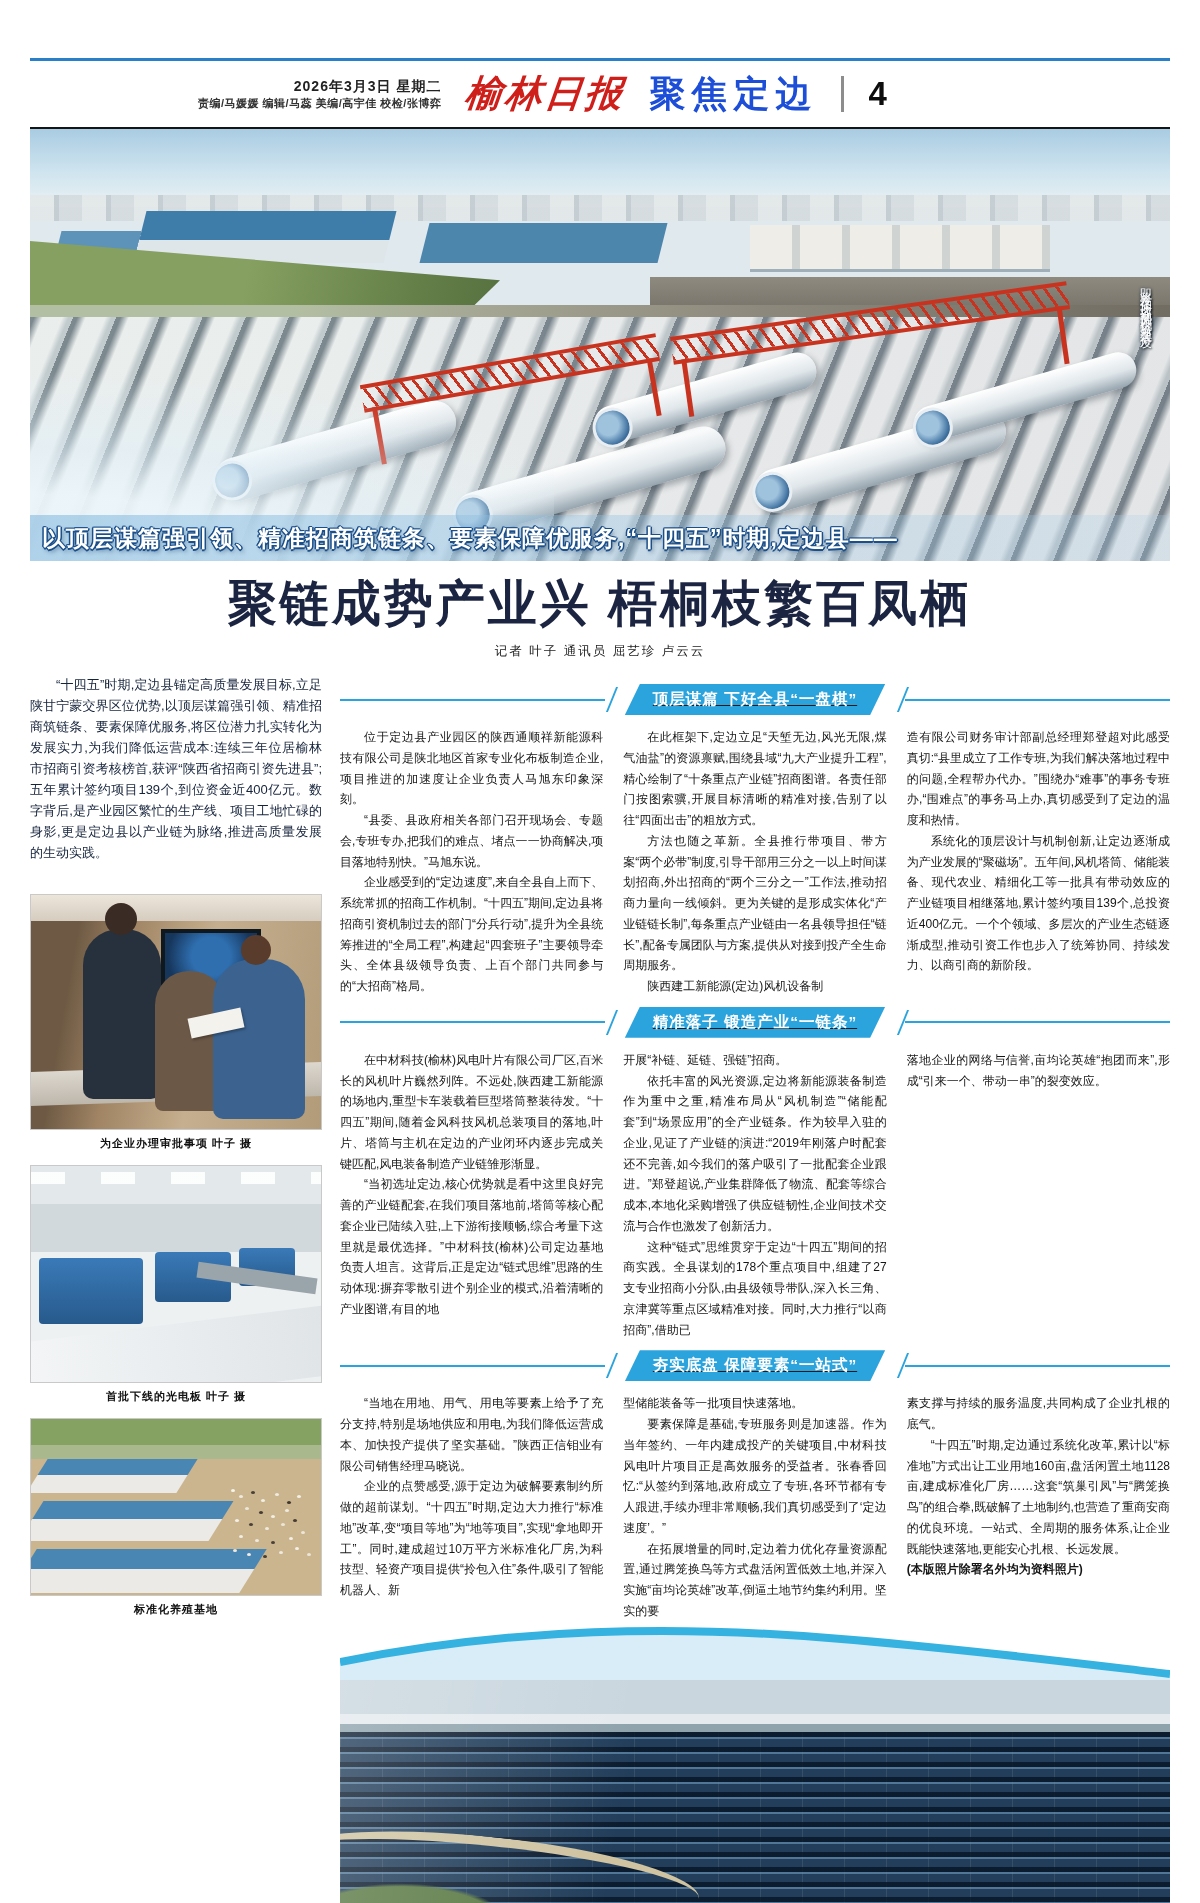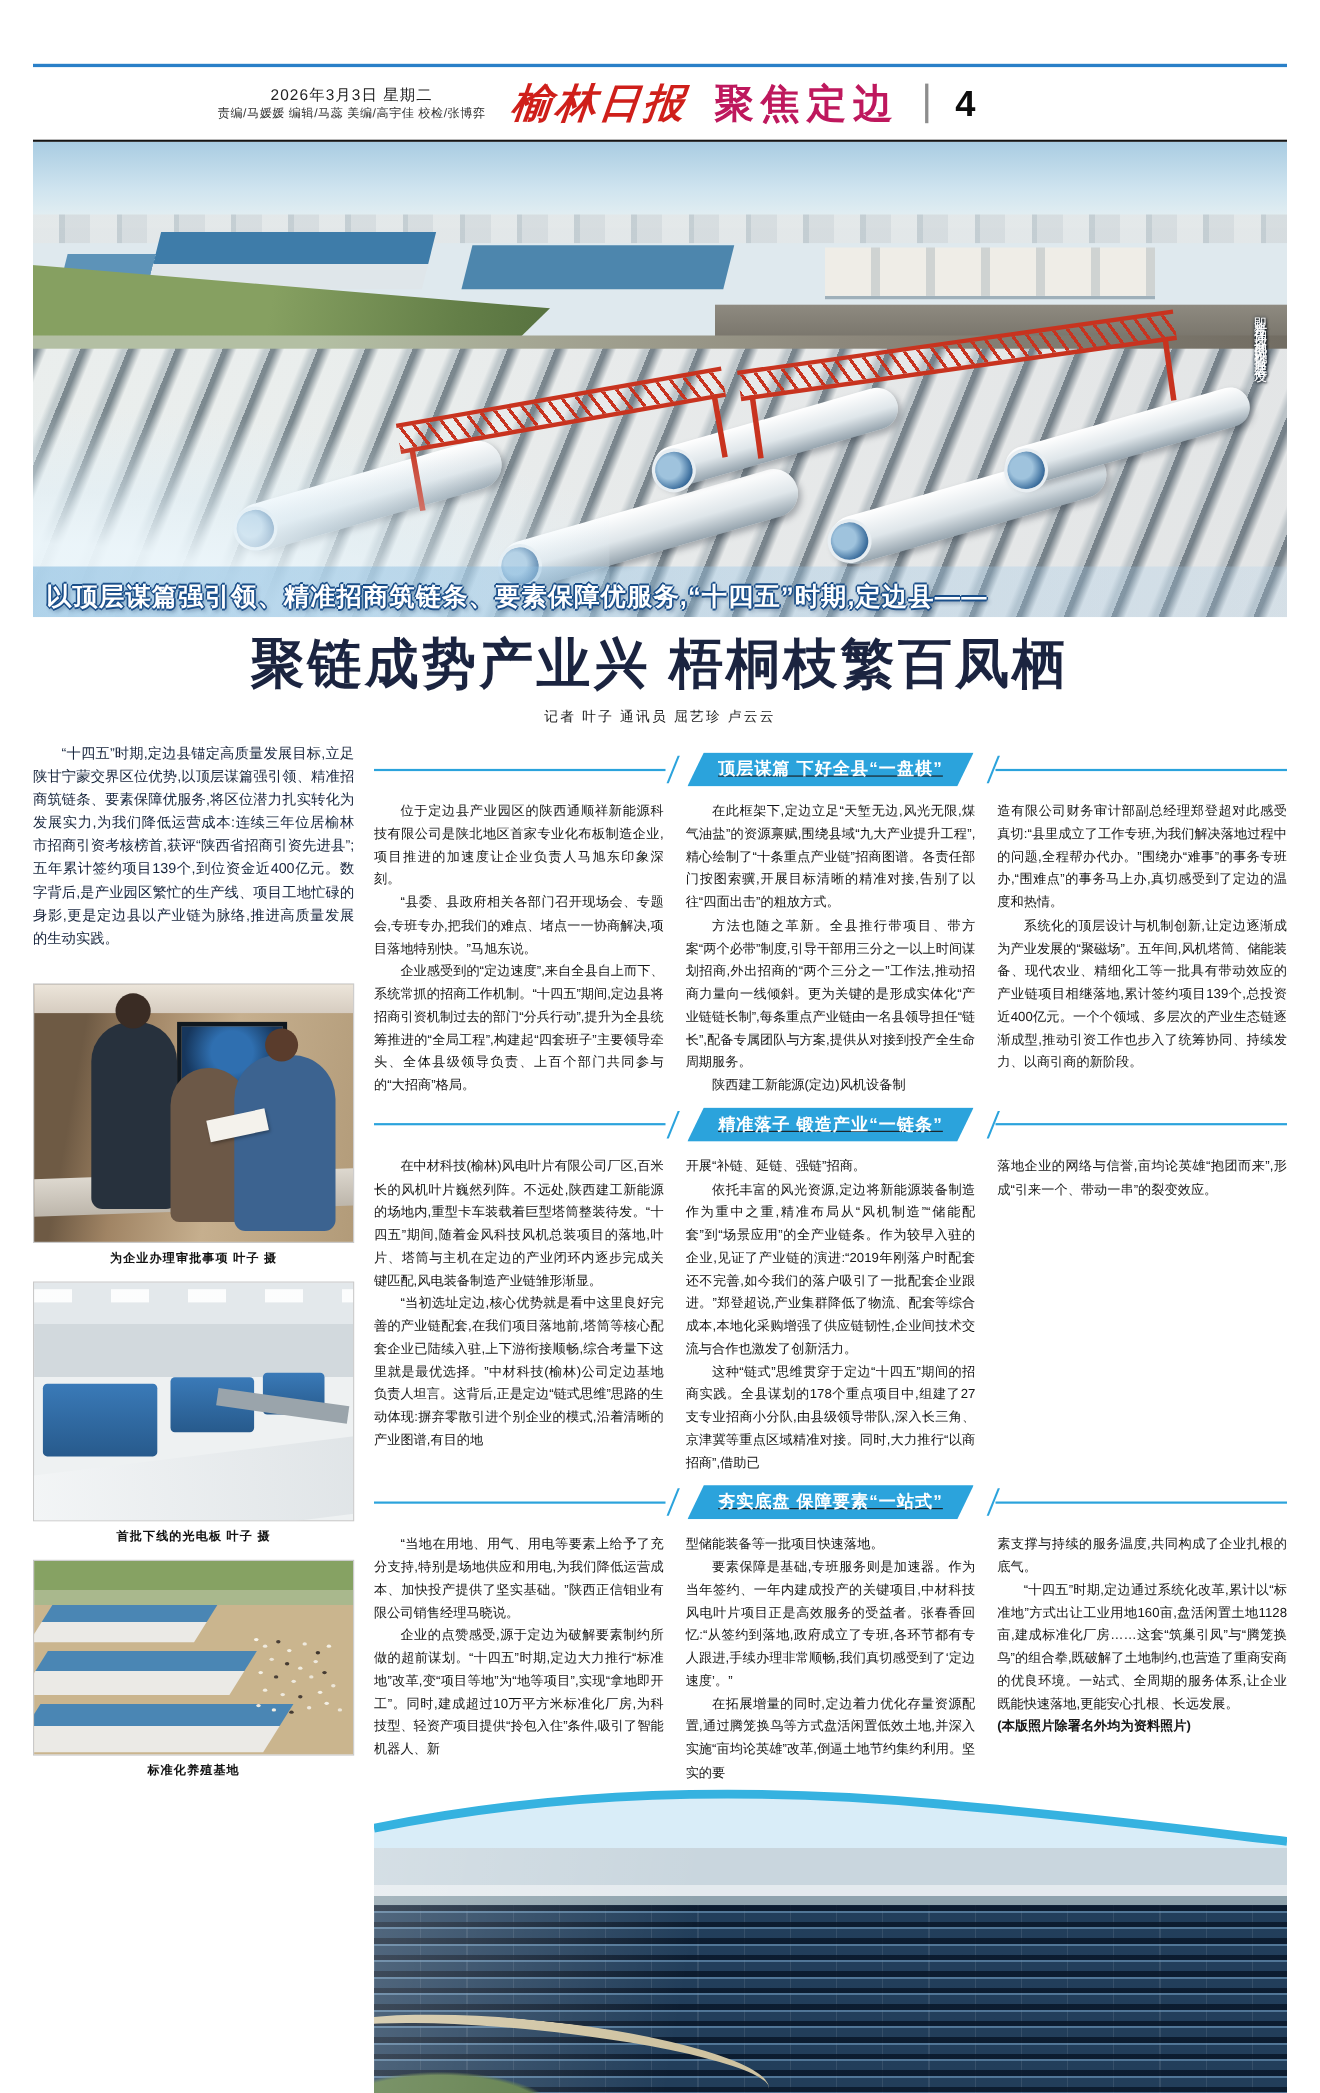--- a/index.html
+++ b/index.html
@@ -3,25 +3,25 @@
 <meta charset="utf-8">
 <style>
   html,body{margin:0;padding:0;background:#ffffff;}
   body{font-family:"Liberation Sans","DejaVu Sans",sans-serif;color:#1a1a1a;}
   .page{width:1200px;height:1903px;margin:0 auto;background:#fff;position:relative;overflow:hidden;box-sizing:border-box;padding:58px 30px 26px 30px;}
 
   
   .rule-blue{height:3px;background:#2a80c8;}
   .rule-black{height:2px;background:#151515;}
   .masthead{display:flex;align-items:center;gap:24px;padding:8px 0 8px 0;}
-  .mast-info{margin-left:168px;text-align:center;line-height:1.35;}
+  .mast-info{margin-left:168px;text-align:right;line-height:1.35;font-weight:bold;}
   .mast-date{font-size:14px;color:#222;letter-spacing:1px;}
   .mast-editors{font-size:11px;color:#333;letter-spacing:.5px;}
   .paper-name{color:#cf1f1a;font-family:"Liberation Serif","DejaVu Serif",serif;font-style:italic;font-weight:900;font-size:37px;letter-spacing:3px;transform:skewX(-6deg);white-space:nowrap;}
-  .section-name{font-size:36px;font-weight:900;color:#be185d;letter-spacing:6px;white-space:nowrap;}
+  .section-name{font-size:36px;font-weight:900;color:#1d4ed8;letter-spacing:6px;white-space:nowrap;}
   .page-sep{width:3px;height:36px;background:#8d8d8d;}
   .page-no{font-size:33px;font-weight:900;color:#0d0d0d;}
 
   
   .hero{position:relative;}
   .hero-photo{position:relative;height:432px;overflow:hidden;background:#dfe9ee;}
   .ph{position:absolute;}
   .sky{left:0;right:0;top:0;height:78px;background:linear-gradient(180deg,#a9cce2 0%,#cfe4ef 55%,#eaf2f3 100%);}
   .far-buildings{left:0;right:0;top:66px;height:26px;background:repeating-linear-gradient(90deg,#e3e7e8 0 24px,#bfc9ce 24px 29px,#d4dadd 29px 52px);opacity:.85;}
   .blue-factory{left:110px;top:82px;width:250px;height:52px;background:linear-gradient(180deg,#3e7ca9 0 55%,#dfe6ea 55% 100%);transform:skewX(-14deg);box-shadow:280px 6px 0 -6px #4d86ad,-90px 10px 0 -10px #5d93b8;}
@@ -35,21 +35,21 @@
   .yard{left:0;right:0;top:176px;height:256px;background:linear-gradient(100deg,#b3bfa3 0 22%,#a3a492 40%,#8d887c 62%,#6f6a60 100%);}
   .tube-rows{left:0;right:0;top:188px;height:244px;background:repeating-linear-gradient(112deg,#76838d 0 4px,#f0f3f5 12px 30px,#c3ccd2 36px 40px);opacity:.9;}
   .tube{position:absolute;height:44px;border-radius:22px;background:linear-gradient(180deg,#ffffff 0%,#dfe6ea 55%,#96a4ae 100%);transform:rotate(-16deg);box-shadow:2px 4px 6px rgba(40,50,60,.35);}
   .tube::after{content:"";position:absolute;left:-2px;top:2px;width:40px;height:40px;border-radius:50%;background:radial-gradient(circle at 40% 40%,#9fc3dd 0 35%,#3d6f9e 70%,#24425f 100%);border:3px solid #e8eef2;box-sizing:border-box;}
   .crane{position:absolute;}
   .crane .beam{height:20px;border-top:4px solid #c8331f;border-bottom:4px solid #c8331f;background:repeating-linear-gradient(62deg,#c8331f 0 3px,transparent 3px 11px);}
   .crane .legL,.crane .legR{position:absolute;top:24px;width:5px;height:58px;background:#c8331f;}
   .crane .legL{left:8px;}.crane .legR{right:8px;}
   .haze-left{left:0;bottom:0;width:46%;height:190px;background:radial-gradient(120% 100% at 0% 100%,rgba(235,245,250,.95) 0 35%,rgba(225,240,248,.55) 60%,transparent 100%);}
   .vcap{position:absolute;right:16px;top:150px;writing-mode:vertical-rl;color:#fff;font-size:12px;letter-spacing:3px;text-shadow:0 0 3px rgba(20,40,60,.9),1px 1px 2px rgba(0,0,0,.8);}
-  .kicker{position:absolute;left:0;right:0;bottom:0;height:46px;display:flex;align-items:flex-start;background:linear-gradient(90deg,rgba(126,182,221,.55),rgba(150,195,228,.35) 60%,rgba(170,205,232,.25));padding:12px 12px;box-sizing:border-box;}
+  .kicker{position:absolute;left:0;right:0;bottom:0;height:46px;display:flex;align-items:center;background:linear-gradient(90deg,rgba(126,182,221,.55),rgba(150,195,228,.35) 60%,rgba(170,205,232,.25));padding:12px 12px;box-sizing:border-box;}
   .kicker span{font-size:23px;font-weight:900;color:#ffffff;letter-spacing:1px;white-space:nowrap;
     text-shadow:1.5px 0 0 #1b4f8a,-1.5px 0 0 #1b4f8a,0 1.5px 0 #1b4f8a,0 -1.5px 0 #1b4f8a,1px 1px 0 #1b4f8a,-1px -1px 0 #1b4f8a,2px 3px 4px rgba(10,40,80,.45);}
 
   .headline{margin:10px 0 2px 0;text-align:center;font-size:49px;font-weight:900;color:#1b2440;letter-spacing:3px;text-shadow:0 0 6px #fff,2px 2px 0 rgba(255,255,255,.7);}
   .byline{text-align:center;font-size:12.5px;color:#222;letter-spacing:2px;margin:6px 0 14px 0;}
 
   
   .content{display:flex;gap:18px;margin-top:4px;}
   .col-left{width:292px;flex:0 0 292px;}
   .col-right{flex:1;min-width:0;}

